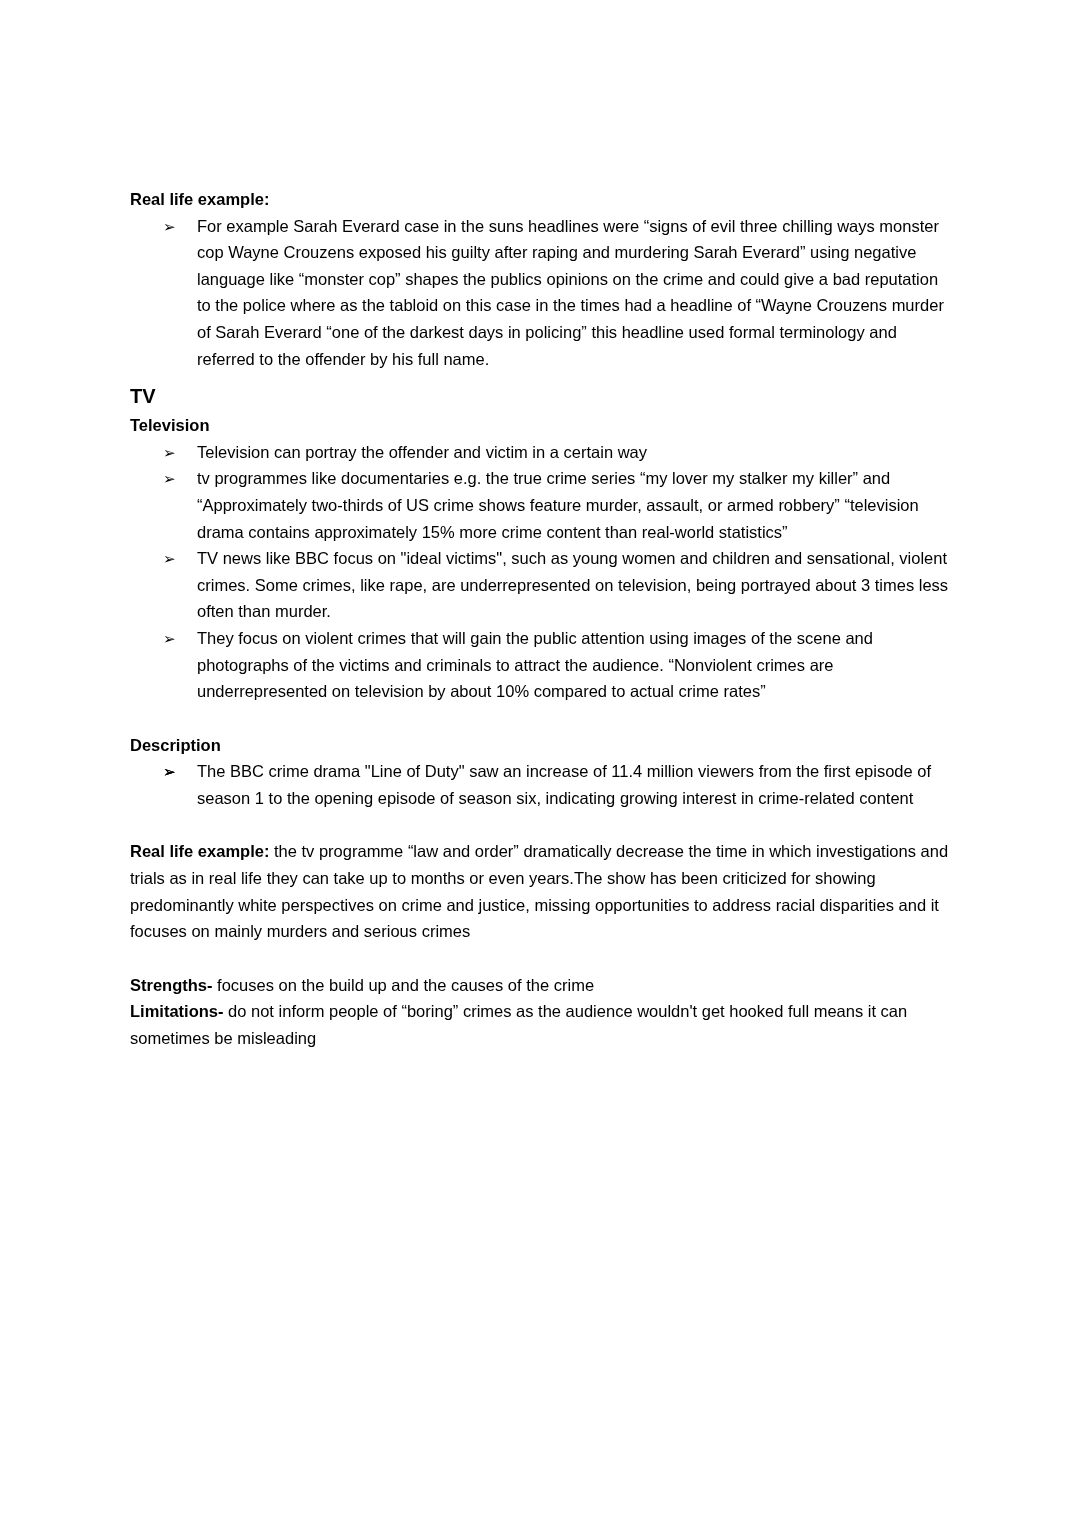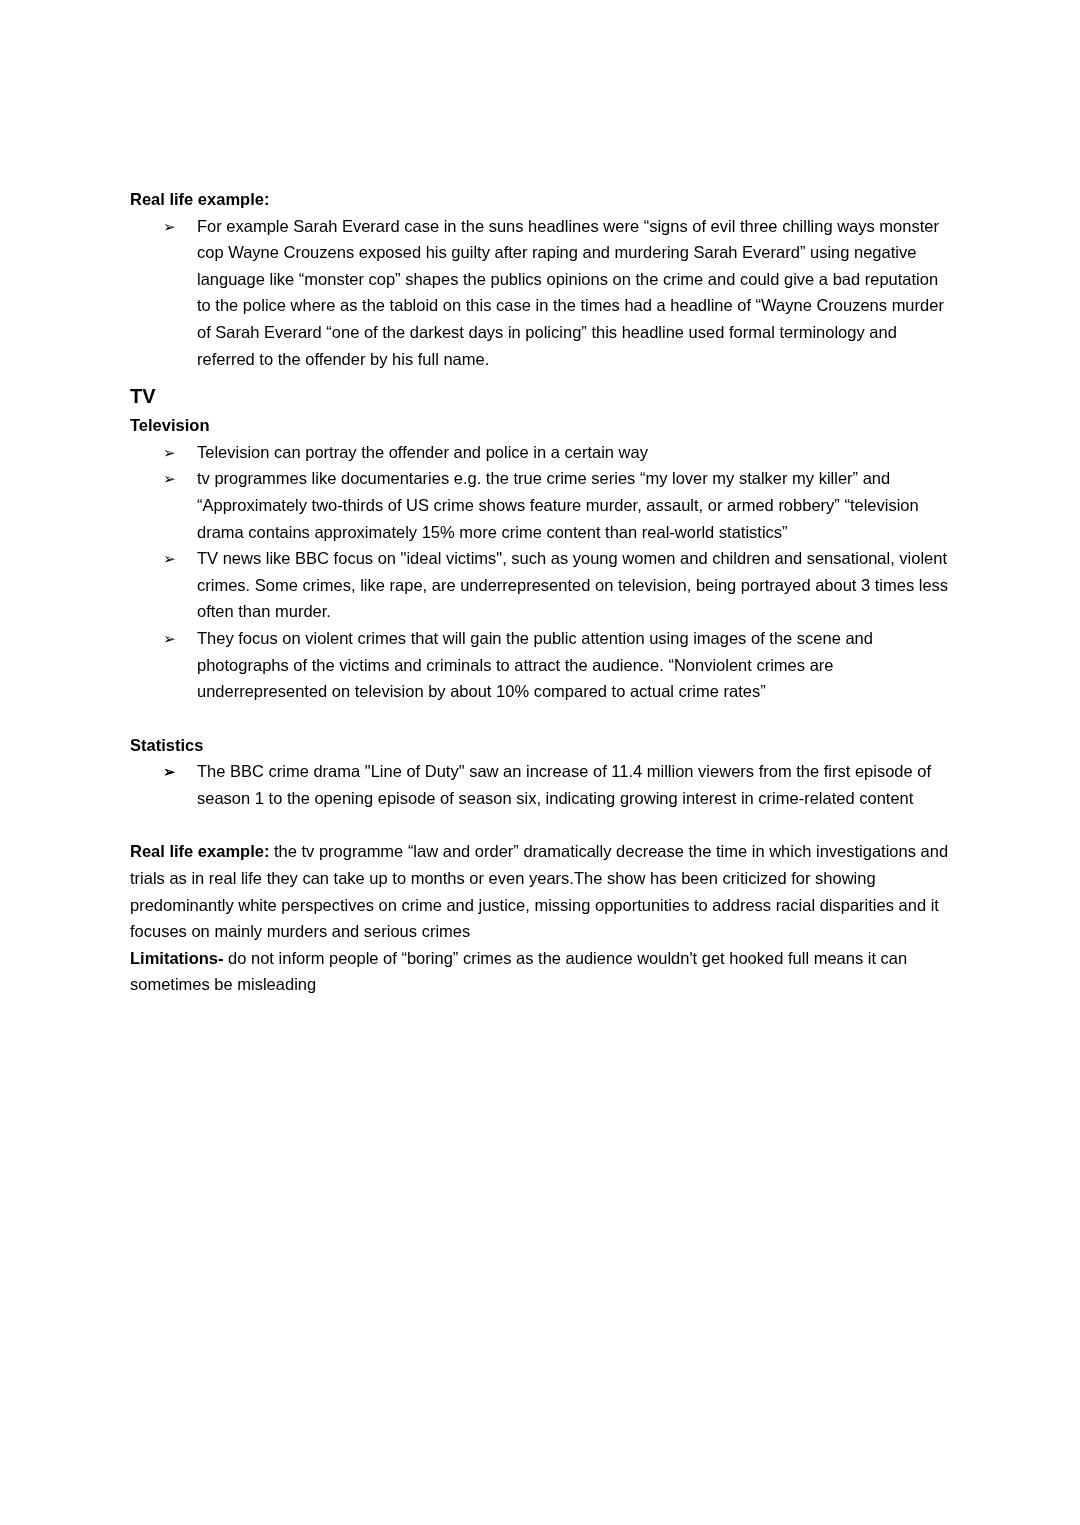--- a/index.html
+++ b/index.html
@@ -56,54 +56,57 @@
       </div>
     </div>
 
     <h1 class="tv-heading">TV</h1>
 
     <p class="h-bold">Television</p>
 
     <div class="list">
       <div class="li">
         <span class="marker">➢</span>
-        <span>Television can portray the offender and police in a certain way</span>
+        <span>Television can portray the offender and victim in a certain way</span>
       </div>
       <div class="li">
         <span class="marker">➢</span>
         <span>tv programmes like documentaries e.g. the true crime series “my lover my stalker my killer” and “Approximately two-thirds of US crime shows feature murder, assault, or armed robbery” “television drama contains approximately 15% more crime content than real-world statistics”</span>
       </div>
       <div class="li">
         <span class="marker">➢</span>
         <span>TV news like BBC focus on "ideal victims", such as young women and children and sensational, violent crimes. Some crimes, like rape, are underrepresented on television, being portrayed about 3 times less often than murder.</span>
       </div>
       <div class="li">
         <span class="marker">➢</span>
         <span>They focus on violent crimes that will gain the public attention using images of the scene and photographs of the victims and criminals to attract the audience. “Nonviolent crimes are underrepresented on television by about 10% compared to actual crime rates”</span>
       </div>
     </div>
 
-    <p class="h-bold mt">Statistics</p>
+    <p class="h-bold mt">Description</p>
 
     <div class="list">
       <div class="li">
         <span class="marker">➢</span>
       </div>
       <div class="li">
         <span class="marker">➢</span>
       </div>
       <div class="li">
         <span class="marker">➢</span>
         <span>The BBC crime drama "Line of Duty" saw an increase of 11.4 million viewers from the first episode of season 1 to the opening episode of season six, indicating growing interest in crime-related content</span>
       </div>
     </div>
 
     <p class="para mt">
       <span class="h-bold">Real life example:</span><span> the tv programme “law and order” dramatically decrease the time in which investigations and trials as in real life they can take up to months or even years.The show has been criticized for showing predominantly white perspectives on crime and justice, missing opportunities to address racial disparities and it focuses on mainly murders and serious crimes</span>
     </p>
 
+    <p class="para mt">
+      <span class="h-bold">Strengths-</span><span> focuses on the build up and the causes of the crime</span>
+    </p>
 
     <p class="para">
       <span class="h-bold">Limitations-</span><span> do not inform people of “boring” crimes as the audience wouldn't get hooked full means it can sometimes be misleading</span>
     </p>
 
   </div>
 </div>
 
 </body></html>

